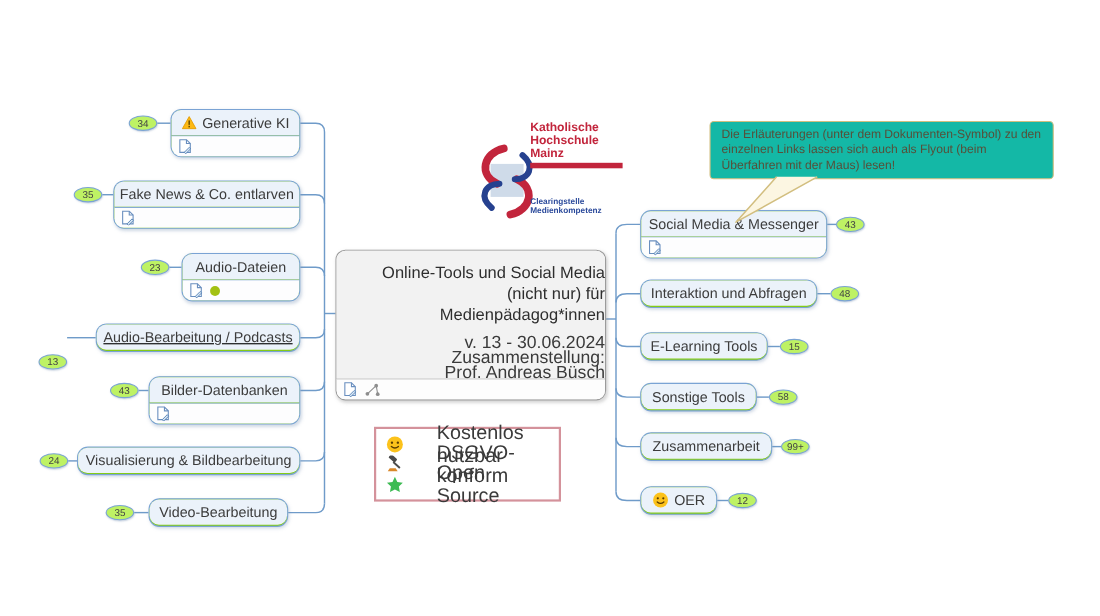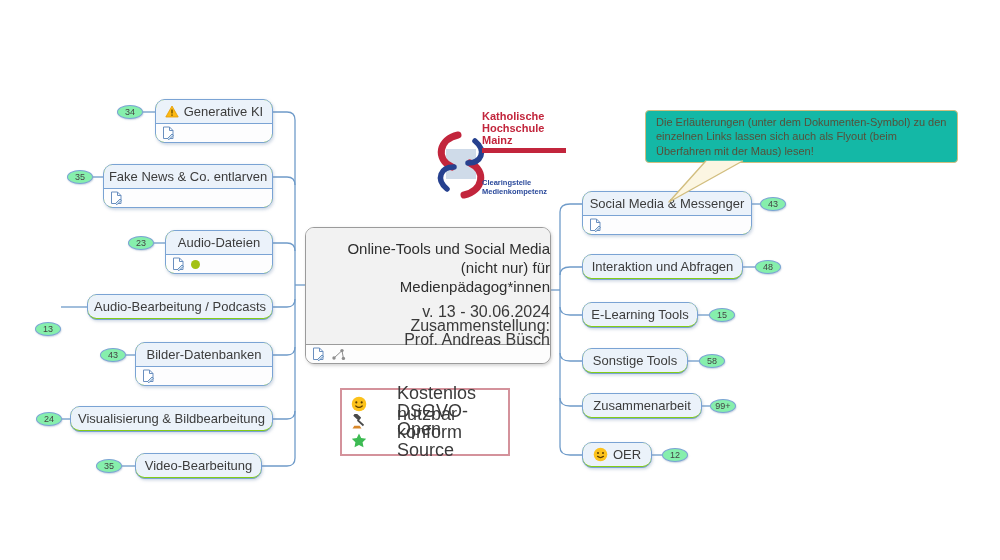--- a/index.html
+++ b/index.html
@@ -11,21 +11,21 @@
            border-radius:10px; background:#84cc16; box-shadow:1px 1.5px 3px rgba(120,145,180,.35); }
   .bnode .title { box-sizing:border-box; height:23px; display:flex; align-items:center; justify-content:center;
            gap:5px; background:#ebf2fa; border-radius:8.5px 8.5px 0 0; font-size:13px; color:#3c3c3c;
            padding:0 6px; white-space:nowrap; }
   .bnode.single .title { height:23px; border-radius:8.5px; }
   .bnode .sub { box-sizing:border-box; height:19px; display:flex; align-items:center; gap:6px;
            border-top:1.4px solid #7aa3d4; background:#fdfdfe; border-radius:0 0 8.5px 8.5px; padding:0 6px; }
 
   
   .badge { position:absolute; z-index:2; box-sizing:border-box; width:26px; height:14px;
-           border:1.2px solid #7aa3d4; border-radius:50%; background:#86efac; font-size:9px; color:#444;
+           border:1.2px solid #7aa3d4; border-radius:50%; background:#bef264; font-size:9px; color:#444;
            display:flex; align-items:center; justify-content:center; box-shadow:0.5px 1px 1.5px rgba(120,145,180,.4); }
 
   
   .center-node { position:absolute; z-index:2; left:305px; top:227px; width:246px; box-sizing:border-box;
            border:1.4px solid #9b9b9b; border-radius:9px; background:#fff; box-shadow:1px 1.5px 3px rgba(140,140,140,.35); }
   .center-main { box-sizing:border-box; height:116px; background:#f2f2f2; border-radius:8px 8px 0 0; text-align:right; }
   .center-title { font-size:15px; line-height:19px; color:#2e2e2e; padding-top:11px; }
   .center-meta { font-size:16px; line-height:14px; color:#3a3a3a; padding-top:9px; }
   .center-sub { box-sizing:border-box; height:19px; display:flex; align-items:center; gap:6px;
            border-top:1.4px solid #9b9b9b; background:#fdfdfd; border-radius:0 0 8px 8px; padding:0 6px; }
@@ -140,21 +140,21 @@
         <svg width="13" height="14" viewBox="0 0 13 14">
             <path d="M1.5 1h6l3.5 3.5v8h-9.5z" fill="#fff" stroke="#6a8fbf"></path>
             <path d="M7.5 1v3.5h3.5" fill="none" stroke="#6a8fbf"></path>
             <path d="M5.5 12.5l4.5-4.5 1.3 1.3-4.5 4.5z" fill="#dcE9f6" stroke="#4a7ab0" stroke-width="0.8"></path>
           </svg>
       </span>
       <span class="green-dot"></span>
     </div>
   </div>
 
-  <div class="bnode single" style="left:87px; top:294px; width:186px; height:26px;">
+  <div class="bnode single" style="left:87px; top:294px; width:186px; height:26px;text-decoration:underline;">
     <div class="title">
         <span>Audio-Bearbeitung / Podcasts</span>
       </div>
   </div>
 
   <div class="bnode" style="left:135px; top:342px; width:138px;">
     <div class="title">
         <span>Bilder-Datenbanken</span>
       </div>
     <div class="sub">

